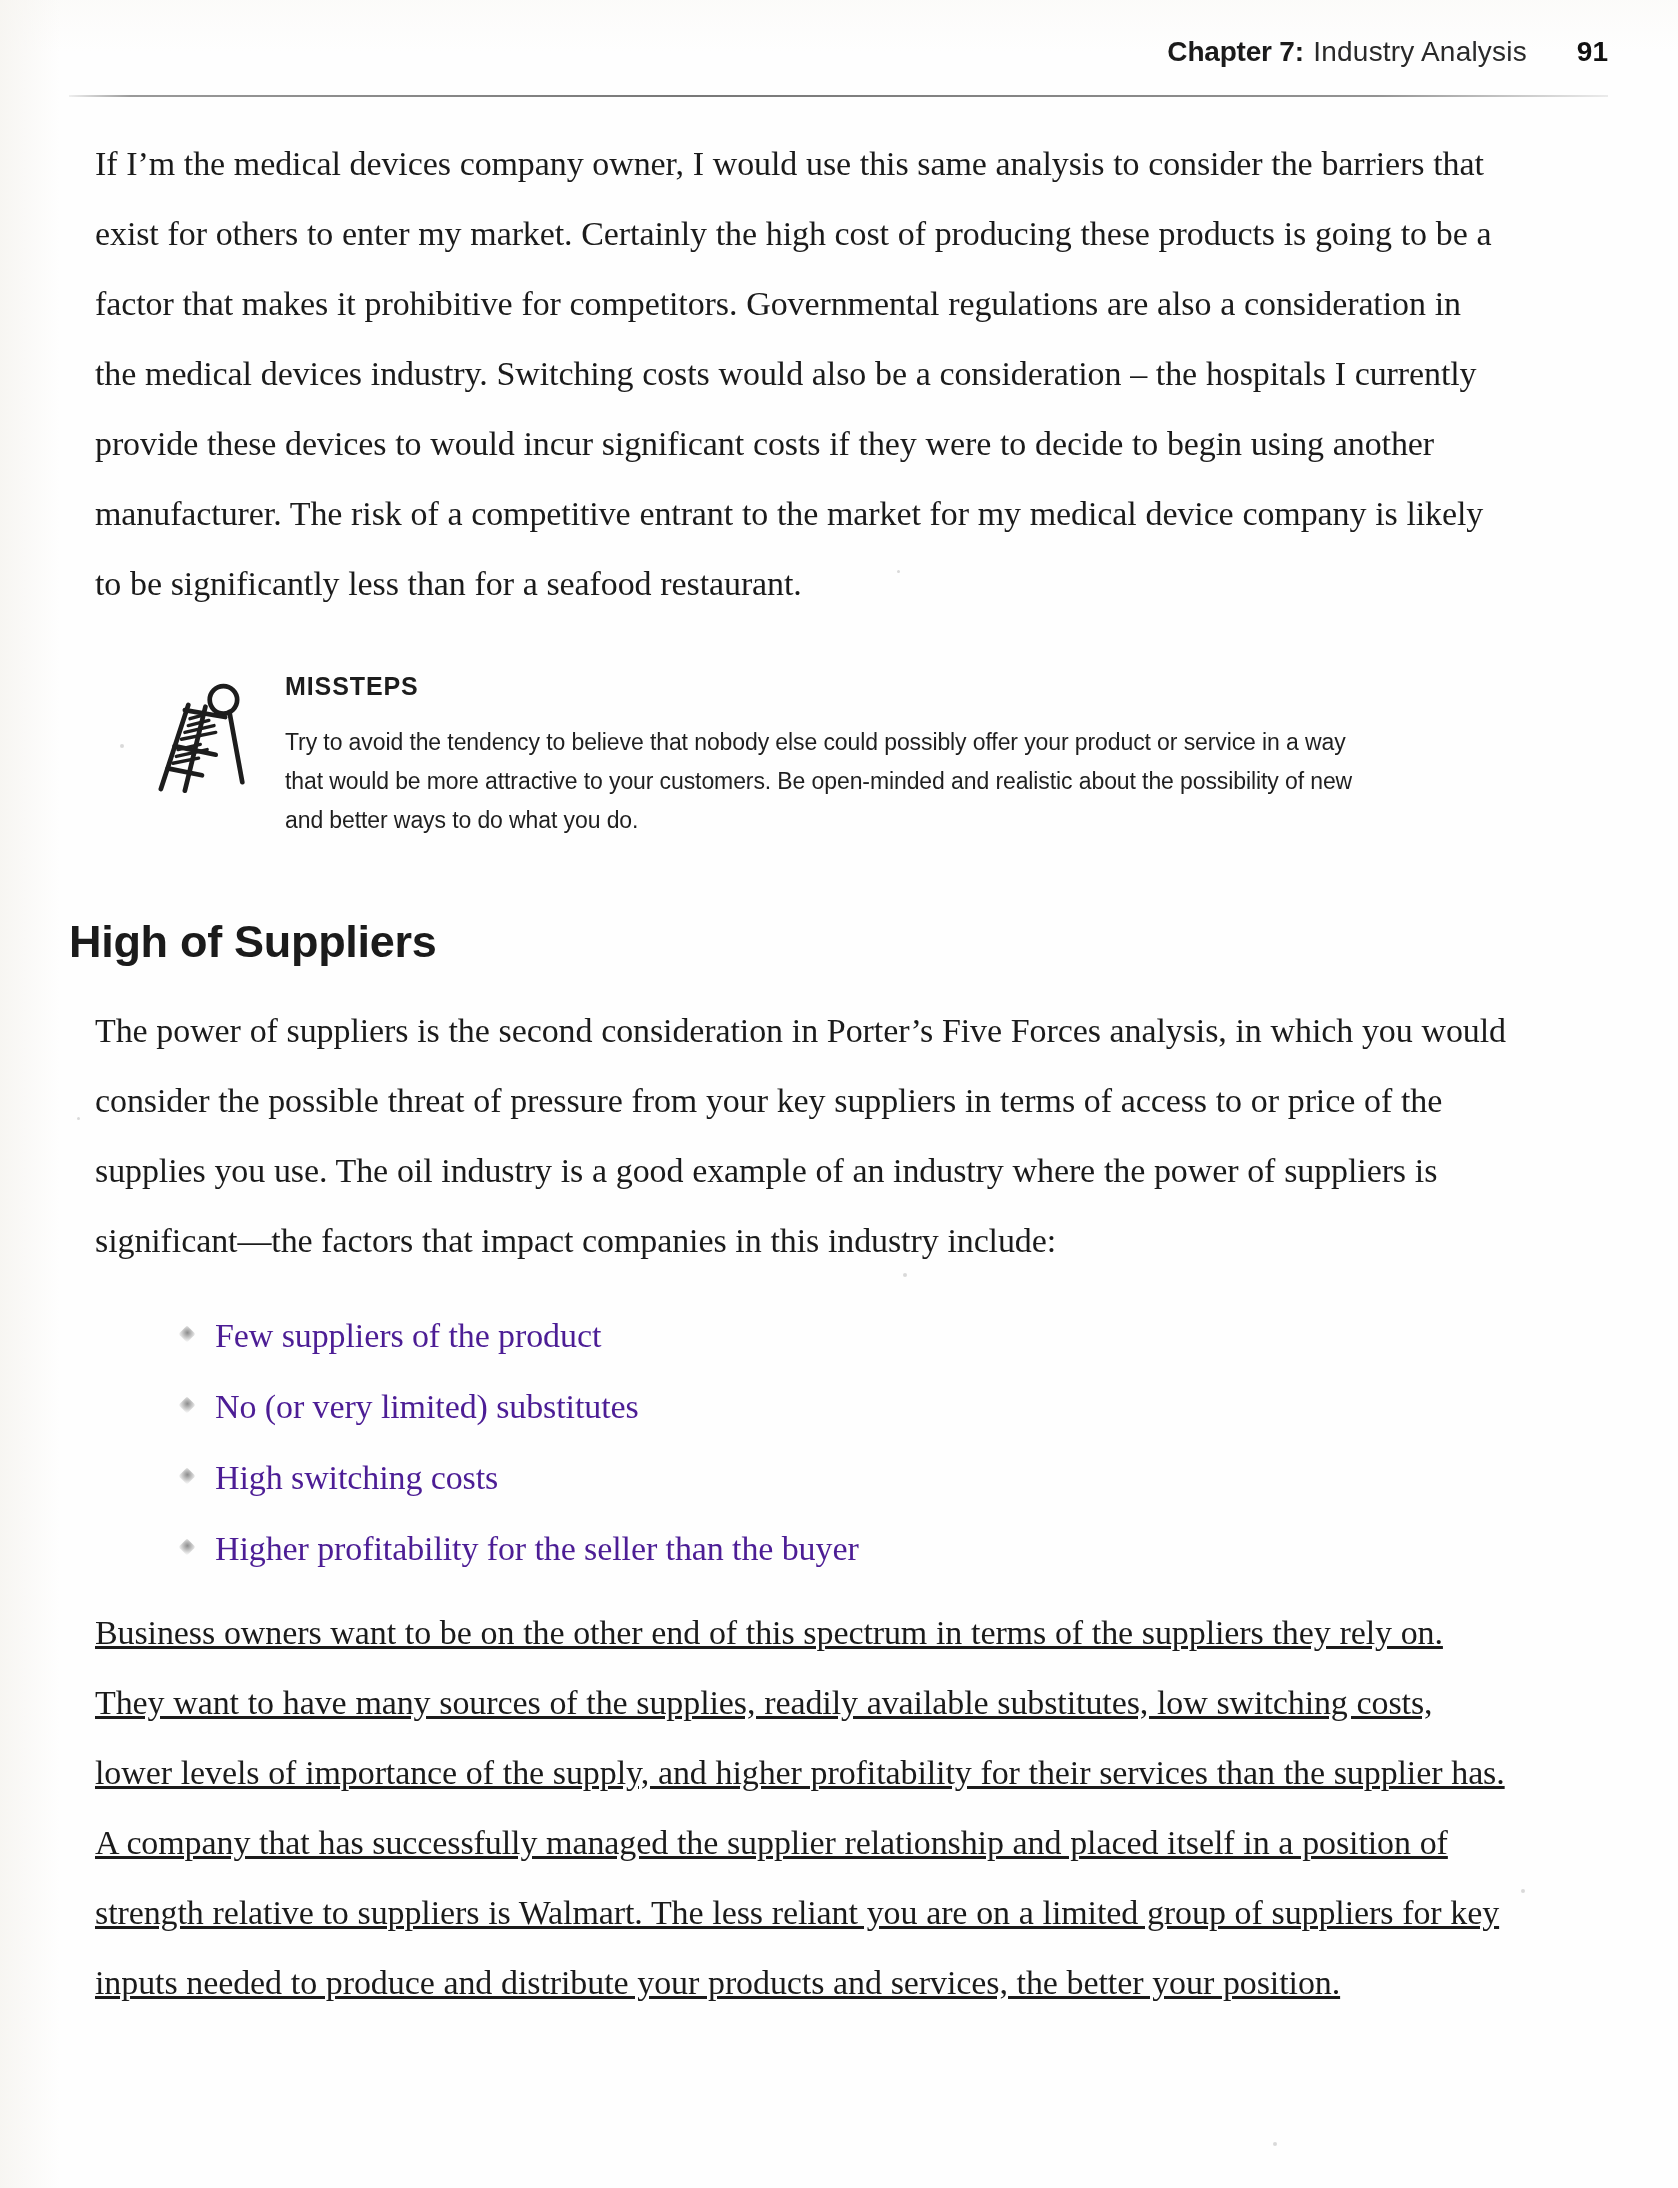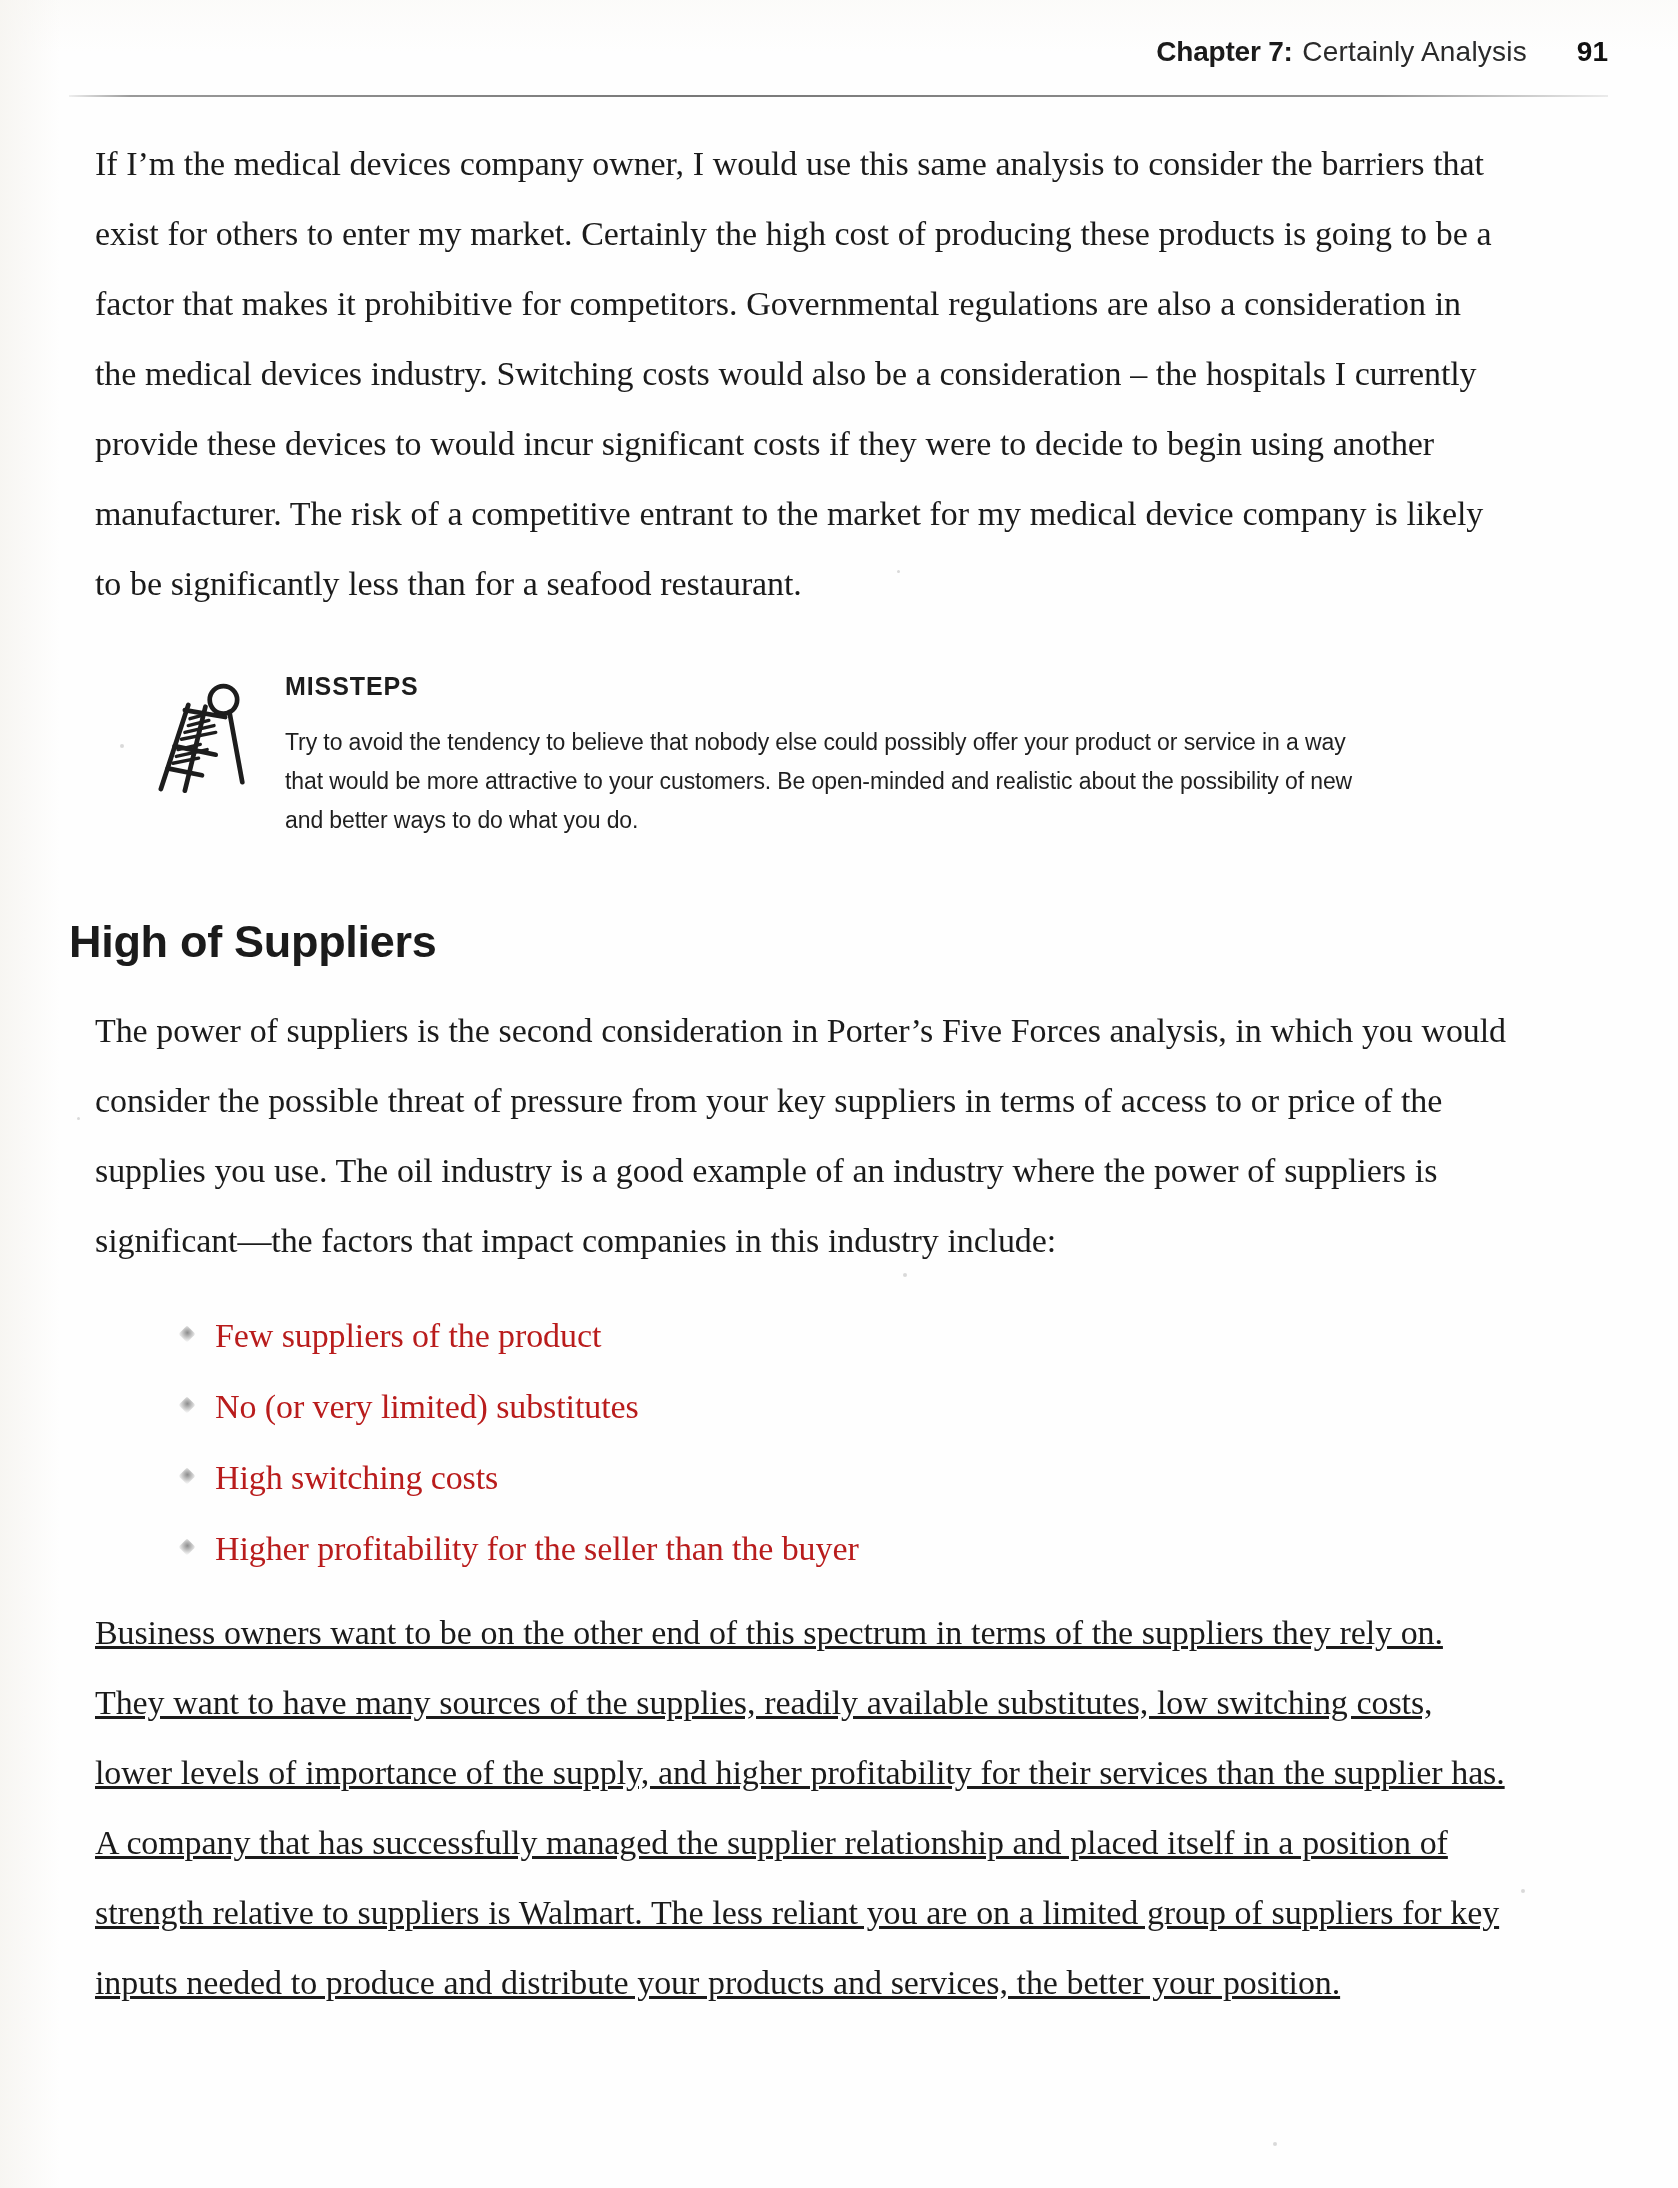--- a/index.html
+++ b/index.html
@@ -160,21 +160,21 @@
     list-style: none;
     margin: 38px 0 0 0;
     padding: 0 0 0 112px;
   }
   ul.bullet-list li {
     position: relative;
     font-size: 34px;
     line-height: 43px;
     margin: 0 0 28px 0;
     padding-left: 34px;
-    color: #b91c1c;
+    color: #4c1d95;
     letter-spacing: -0.1px;
   }
   ul.bullet-list li .bullet-mark {
     position: absolute;
     left: 0;
     top: 13.8px;
     width: 12px;
     height: 12px;
     background: radial-gradient(circle at 45% 40%, rgba(120,120,120,0.85), rgba(170,170,170,0.35) 70%, rgba(200,200,200,0) 100%);
     transform: rotate(45deg);
@@ -197,21 +197,21 @@
 </head>
 <body>
 
 <div class="page">
 
   <div class="paper-tint"></div>
 
   <div class="running-head">
     <div class="rh-text">
       <span class="rh-chapter">Chapter 7:</span>
-      <span class="rh-title">Certainly Analysis</span>
+      <span class="rh-title">Industry Analysis</span>
       <span class="rh-page">91</span>
     </div>
     <div class="rh-rule"></div>
   </div>
 
   <div class="content">
 
     <p class="body-para para-intro">If I’m the medical devices company owner, I would use this same analysis to consider the barriers that exist for others to enter my market. Certainly the high cost of producing these products is going to be a factor that makes it prohibitive for competitors. Governmental regulations are also a consideration in the medical devices industry. Switching costs would also be a consideration – the hospitals I currently provide these devices to would incur significant costs if they were to decide to begin using another manufacturer. The risk of a competitive entrant to the market for my medical device company is likely to be significantly less than for a seafood restaurant.</p>
 
     <div class="callout">

